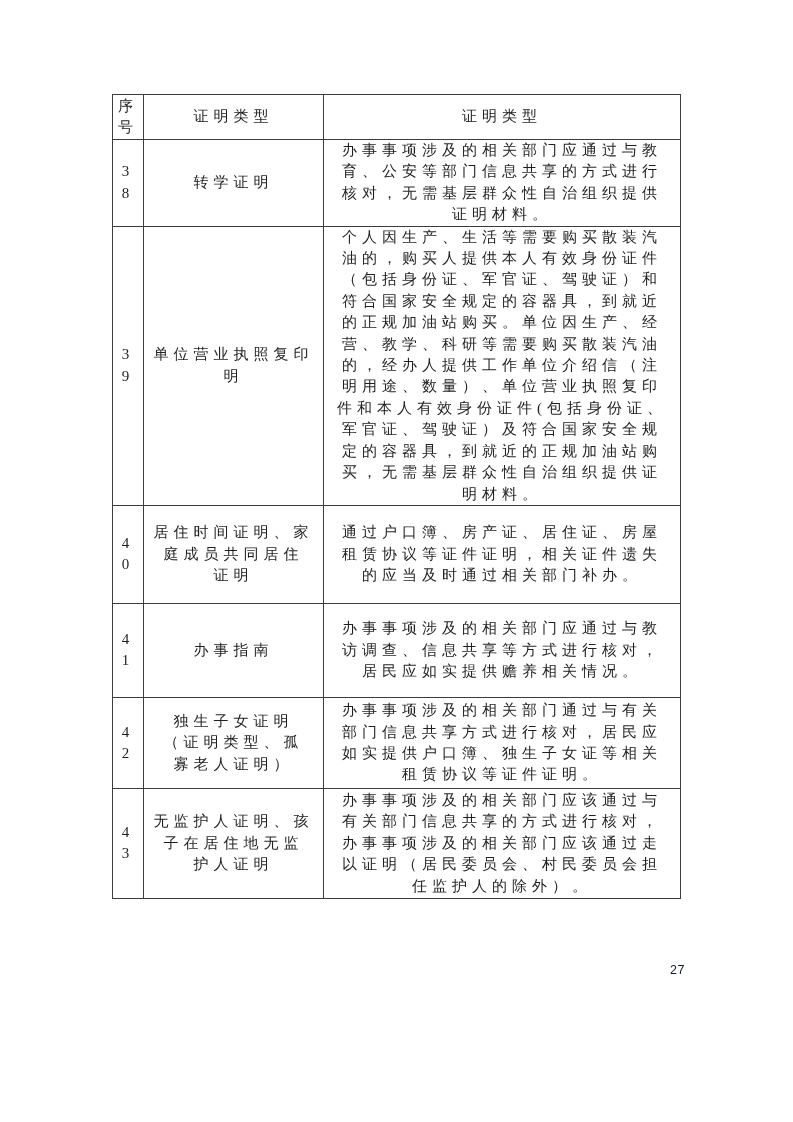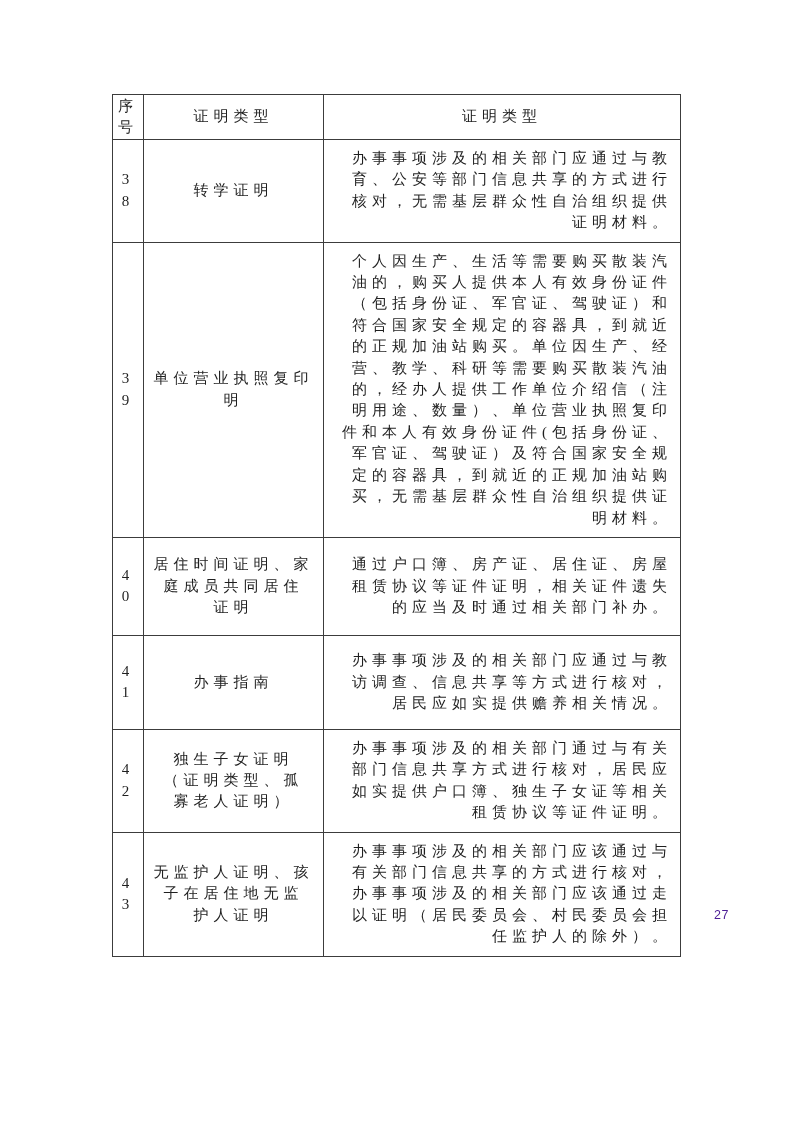--- a/index.html
+++ b/index.html
@@ -33,37 +33,36 @@
   }
   .cert-table col.c-no    { width: 31px; }
   .cert-table col.c-type  { width: 180px; }
   .cert-table col.c-guide { width: 357px; }
   .cert-table th, .cert-table td {
     border: 1px solid #3c3c3c;
     vertical-align: middle;
     font-weight: normal;
     text-align: center;
     white-space: pre-line;
-    padding: 8px 8px;
+    padding: 0 8px;
     overflow: hidden;
   }
   .cert-table thead tr { height: 45px; }
   .cert-table th.h-no, td.cell-no { padding: 0 2px; }
   td.cell-guide {
-    text-align: right;
+    text-align: center;
   }
   .page-number {
     position: absolute;
     left: 670px;
-    top: 908px;
+    top: 963px;
     font-family: "Liberation Sans", "DejaVu Sans", sans-serif;
     font-size: 12.5px;
-    color: #4c1d95;
+    color: #0f172a;
     letter-spacing: 0.5px;
-    margin-left: 44px;
   }
 </style>
 </head>
 <body>
 
 <div class="page">
 
   <table class="cert-table">
     <colgroup>
       <col class="c-no">

